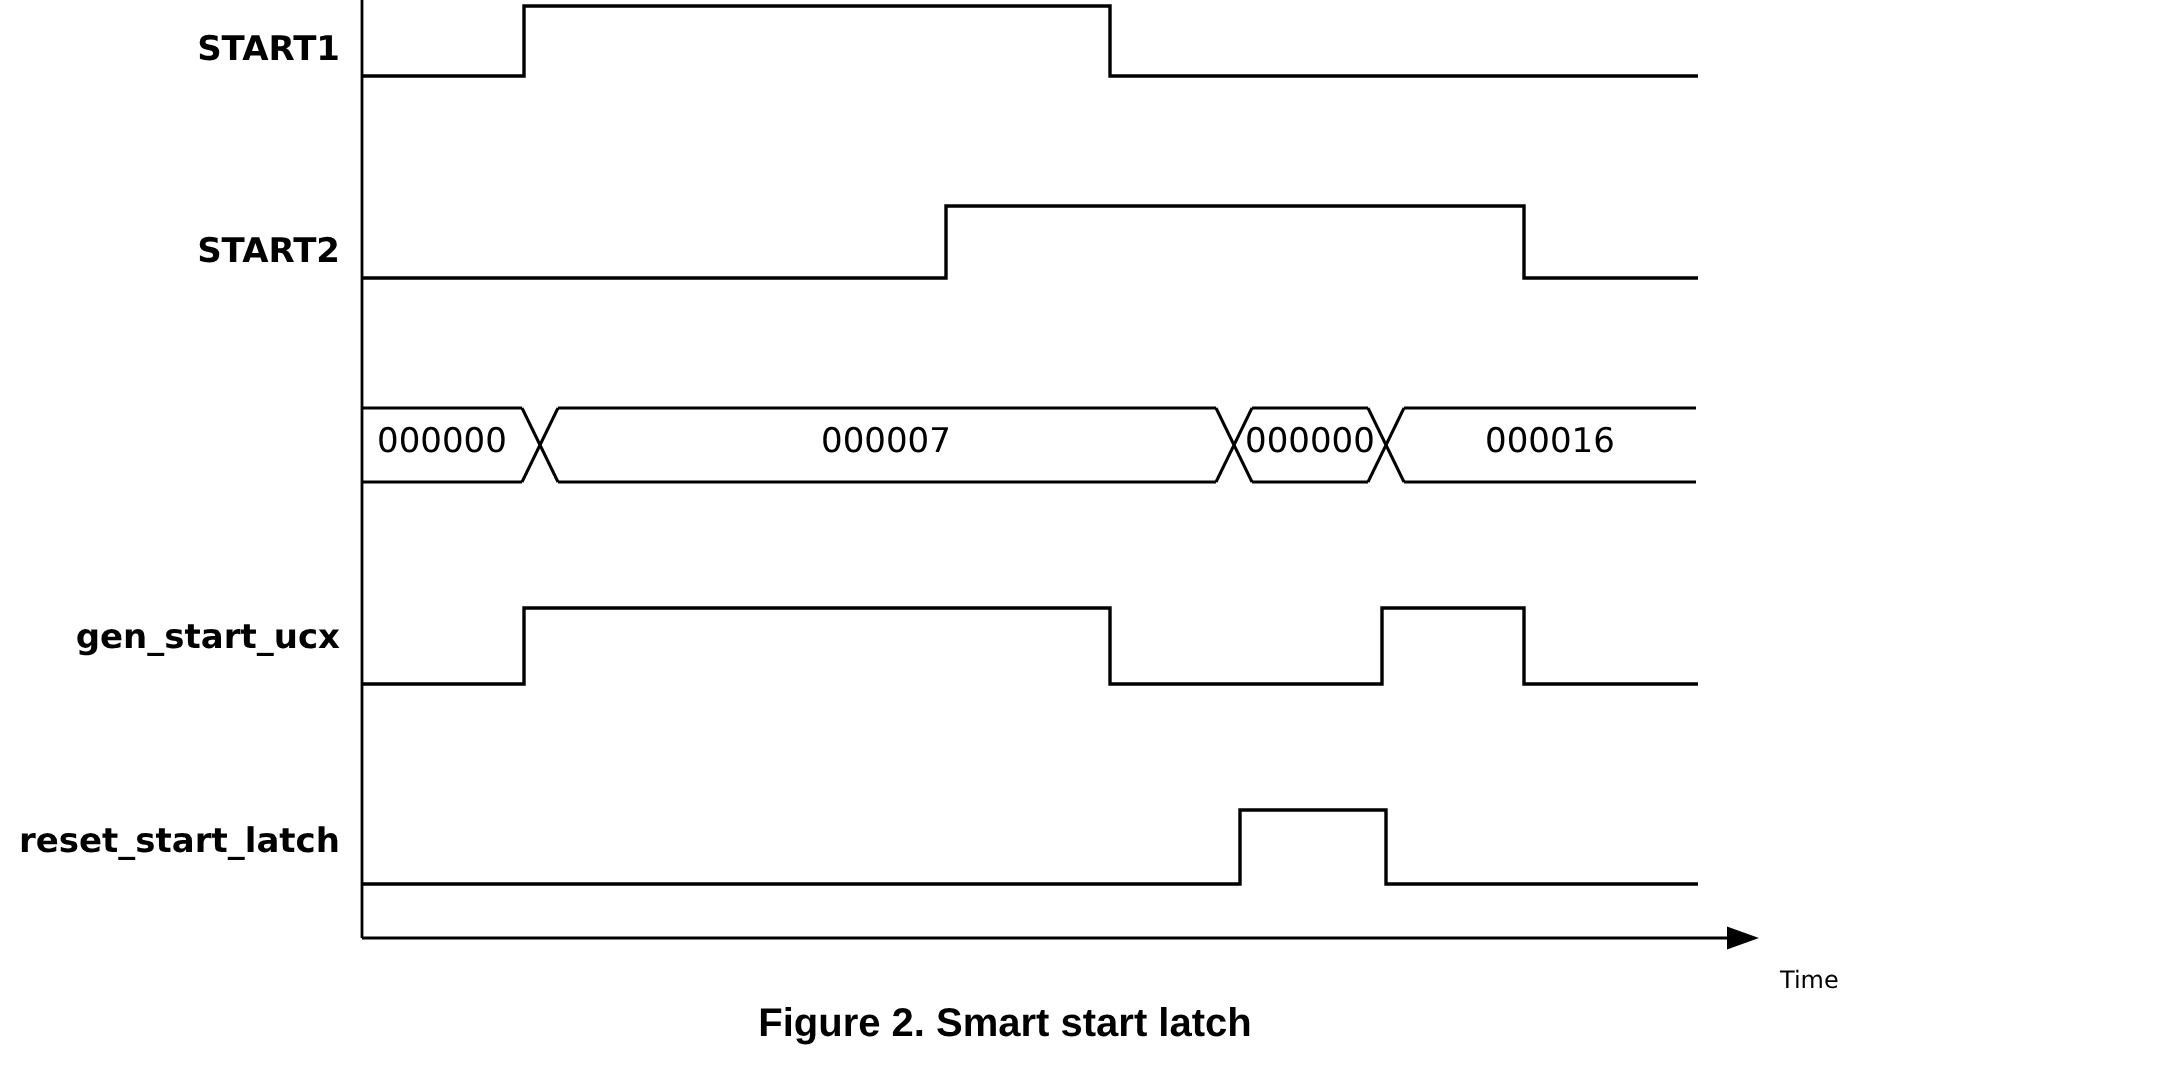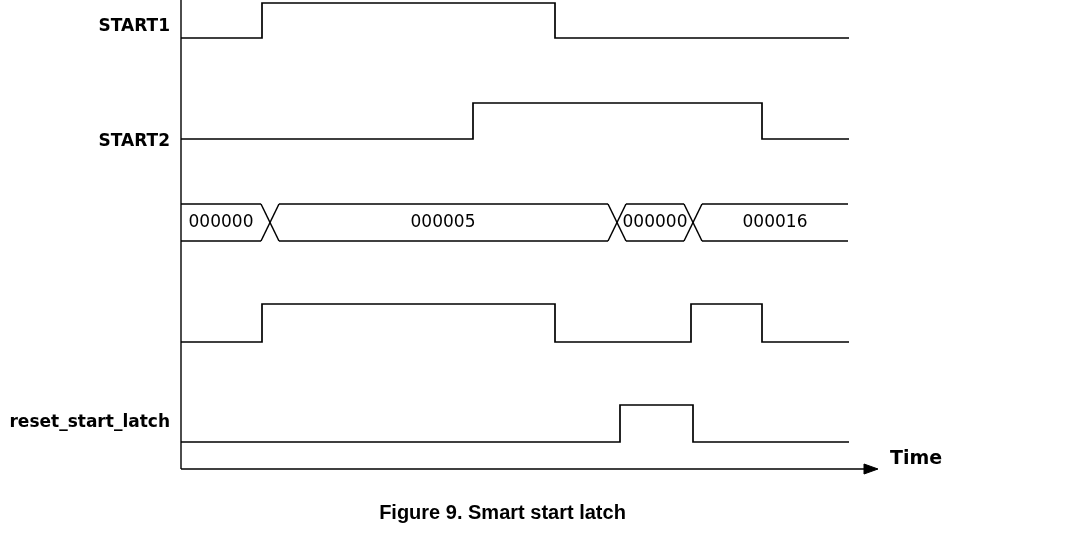--- a/index.html
+++ b/index.html
@@ -12,22 +12,22 @@
     position:absolute;right:914px;
     font-weight:bold;font-size:17px;line-height:22px;
     white-space:nowrap;color:#000;
   }
   .bus-value{
     position:absolute;top:210px;transform:translateX(-50%);
     font-weight:normal;font-size:17px;line-height:22px;color:#000;
     white-space:nowrap;
   }
   .time-label{
-    position:absolute;left:890px;top:447px;
-    font-weight:bold;font-size:19px;line-height:20px;color:#000;
+    position:absolute;left:890px;top:480px;
+    font-weight:normal;font-size:12px;line-height:20px;color:#000;
   }
   .caption{
     position:absolute;left:0;top:501px;width:1005px;text-align:center;
     font-family:"Liberation Sans",sans-serif;
     font-weight:bold;font-size:20px;line-height:22px;color:#000;
   }
   svg{position:absolute;left:0;top:0}
 </style>
 </head>
 <body>
@@ -53,31 +53,32 @@
       <line x1="608" y1="204" x2="626" y2="241" stroke-width="1.5" fill="none" stroke="#000000"></line>
       <line x1="608" y1="241" x2="626" y2="204" stroke-width="1.5" fill="none" stroke="#000000"></line>
       <line x1="684" y1="204" x2="702" y2="241" stroke-width="1.5" fill="none" stroke="#000000"></line>
       <line x1="684" y1="241" x2="702" y2="204" stroke-width="1.5" fill="none" stroke="#000000"></line>
       <polyline points="181,342 262,342 262,304 555,304 555,342 691,342 691,304 762,304 762,342 849,342" stroke-width="1.7" fill="none" stroke="#000000"></polyline>
       <polyline points="181,442 620,442 620,405 693,405 693,442 849,442" stroke-width="1.7" fill="none" stroke="#000000"></polyline>
     </svg>
 
   <div class="sig-label" style="top:14px">START1</div>
 
-  <div class="sig-label" style="top:129px">START2</div>
+  <div class="sig-label" style="top:115px">START2</div>
 
 
+  <div class="sig-label" style="top:308px">gen_start_ucx</div>
 
   <div class="sig-label" style="top:410px">reset_start_latch</div>
 
   <div class="bus-value" style="left:221px">000000</div>
 
-  <div class="bus-value" style="left:443px">000005</div>
+  <div class="bus-value" style="left:443px">000007</div>
 
   <div class="bus-value" style="left:655px">000000</div>
 
   <div class="bus-value" style="left:775px">000016</div>
 
   <div class="time-label">Time</div>
 
-  <div class="caption">Figure 9. Smart start latch</div>
+  <div class="caption">Figure 2. Smart start latch</div>
 
 </div>
 
 </body></html>

